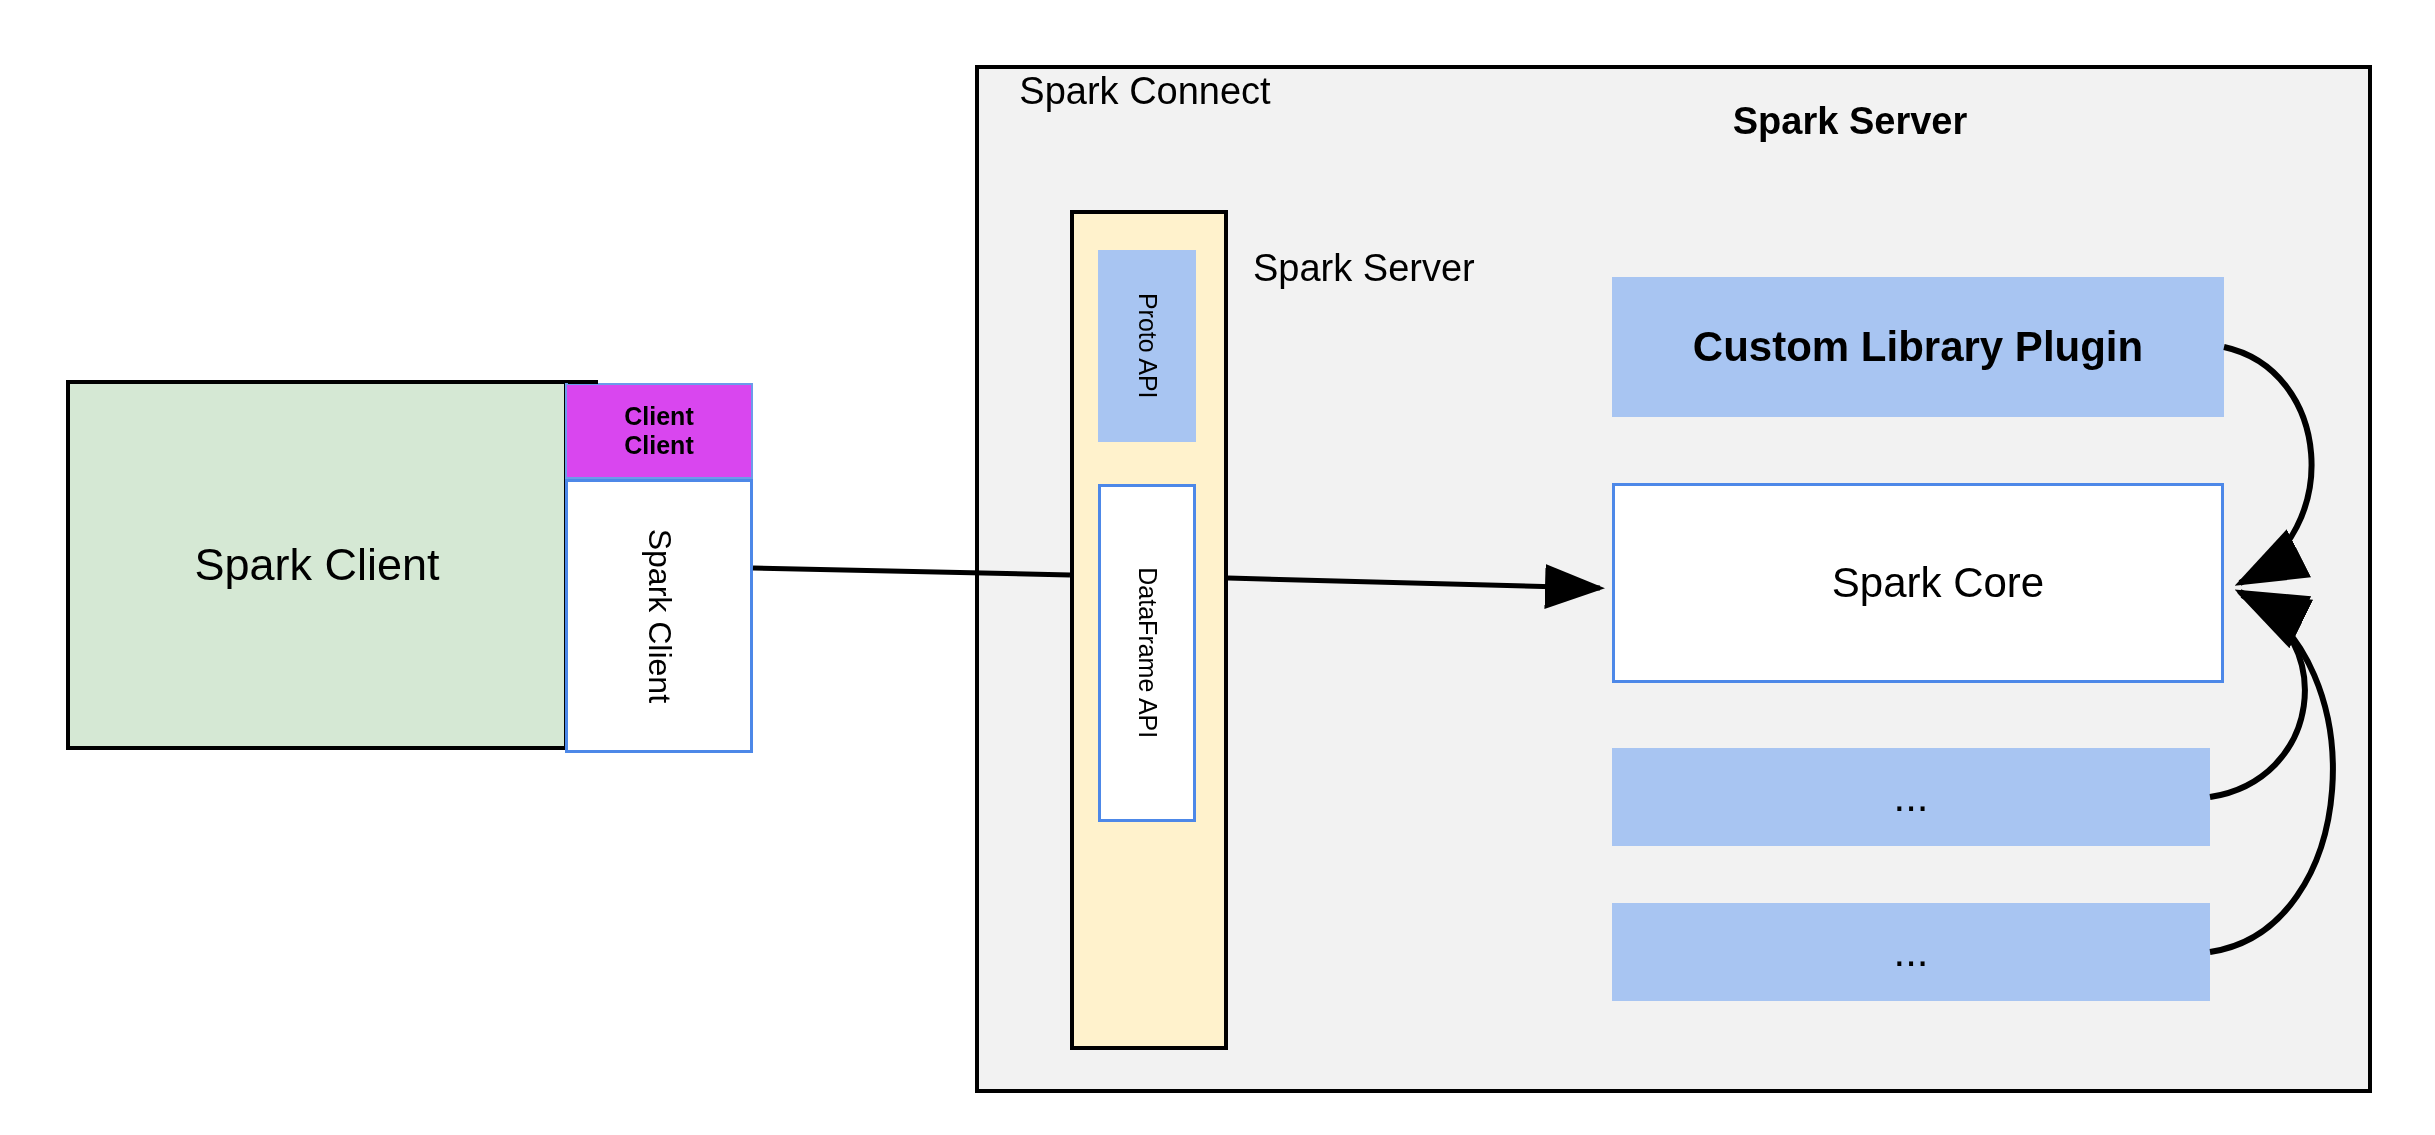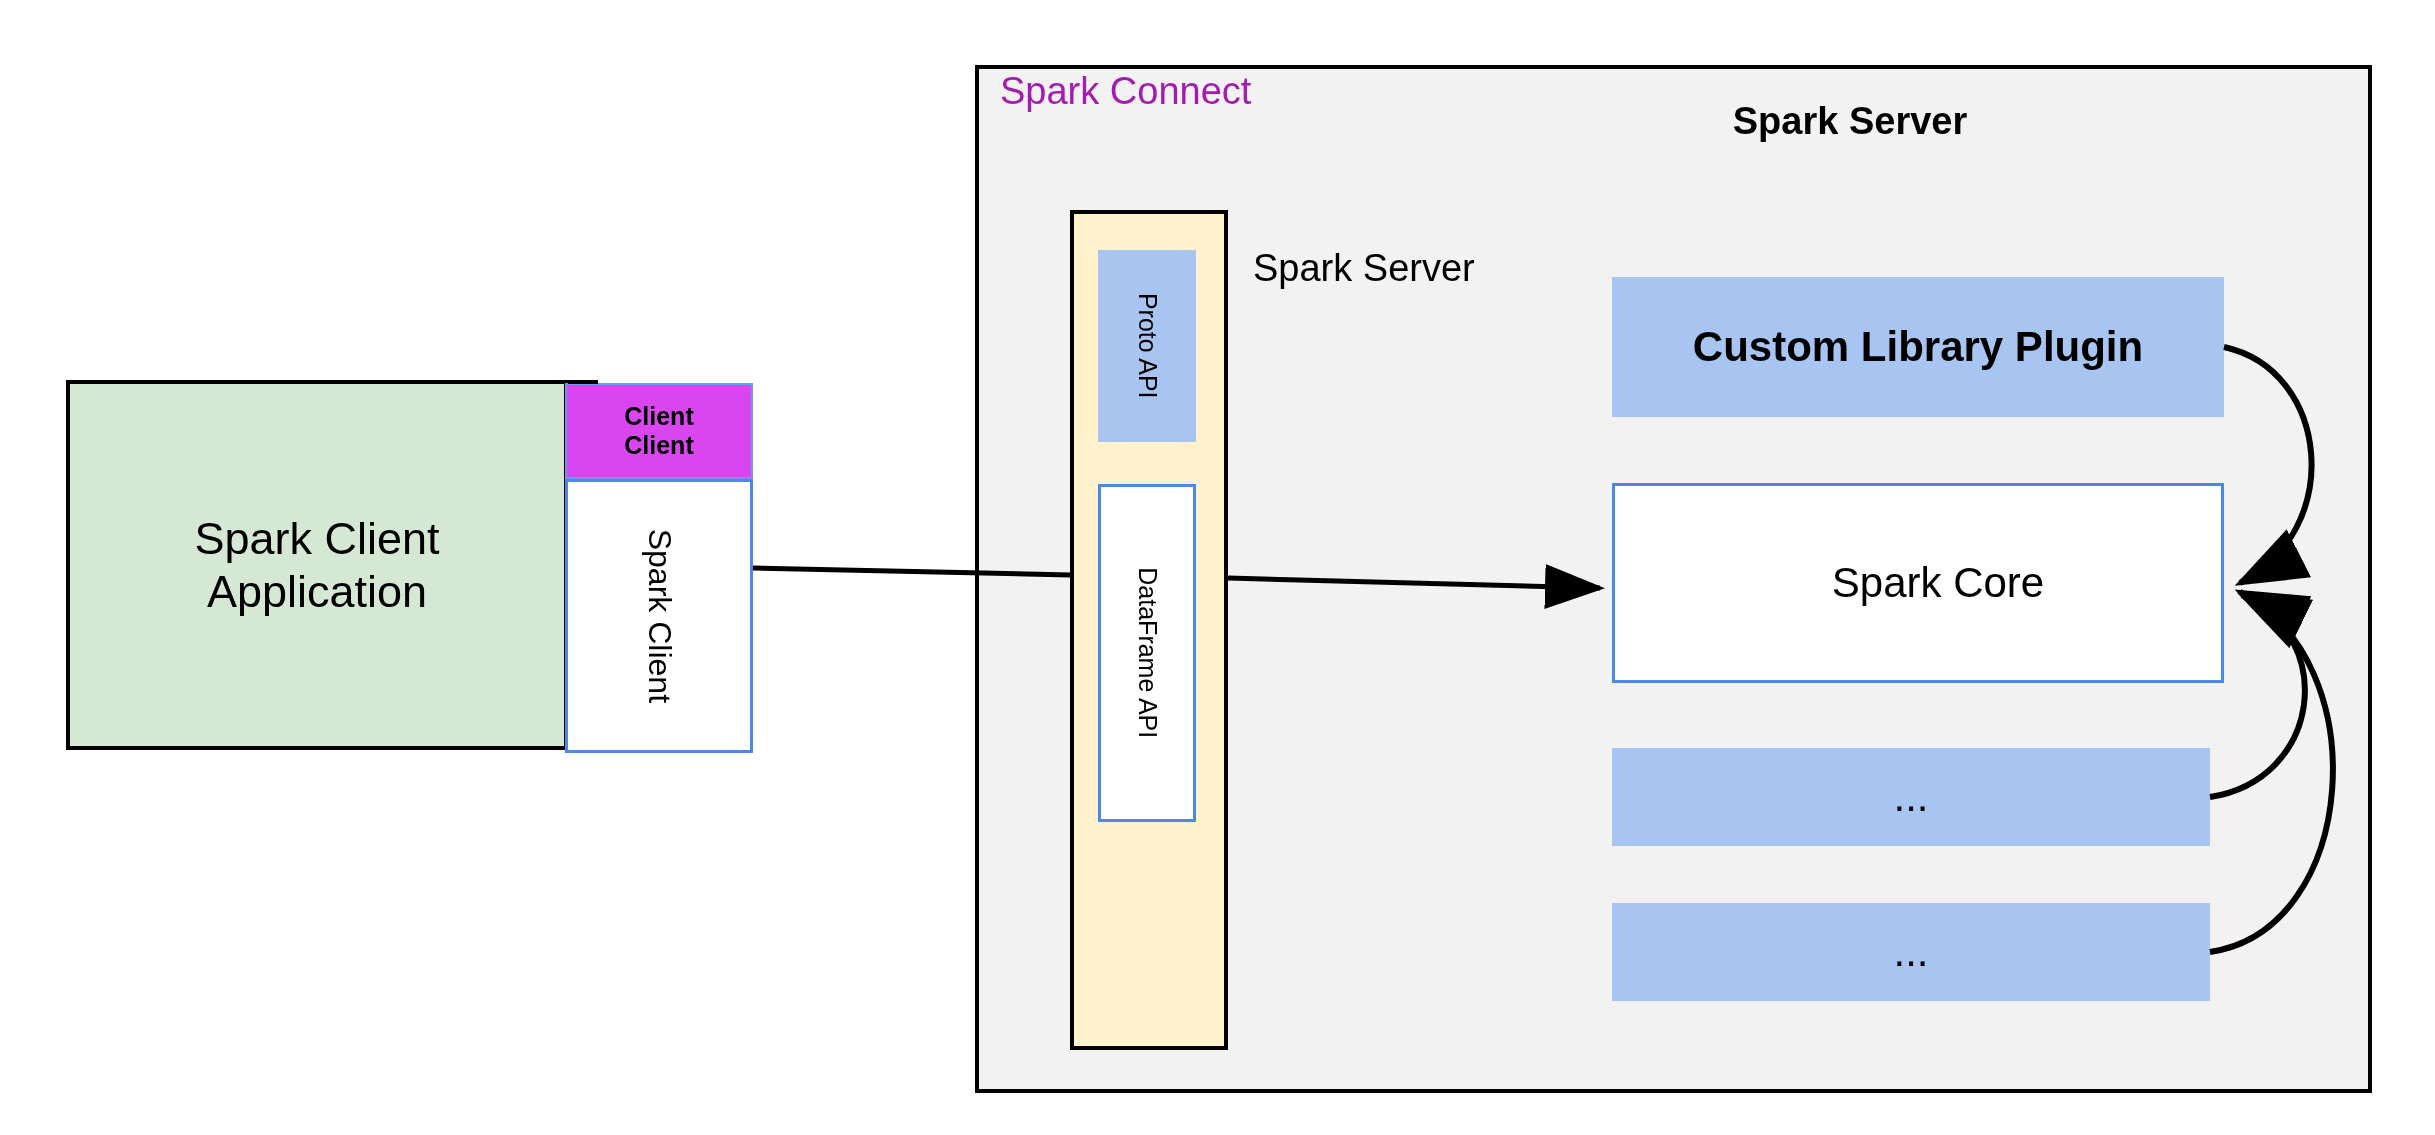--- a/index.html
+++ b/index.html
@@ -89,24 +89,24 @@
     border: 4px solid #000000;
     box-sizing: border-box;
     z-index: 1;
   }
 
   #label-spark-connect {
     position: absolute;
     left: 1000px;
     top: 68px;
     width: 290px;
-    text-align: left;
+    text-align: center;
     font-size: 38px;
     line-height: 1.22;
-    color: #a21caf;
+    color: #000000;
     z-index: 5;
   }
   #label-spark-server {
     position: absolute;
     left: 1650px;
     top: 100px;
     width: 400px;
     text-align: center;
     font-size: 38px;
     font-weight: bold;
@@ -213,21 +213,20 @@
 </head>
 <body>
 
 <div id="canvas">
 
   <div id="server-panel"></div>
 
   <div class="box" id="client-app">
     <div>
       <div>Spark Client</div>
-      <div>Application</div>
     </div>
   </div>
   <div id="client-app-toprule"></div>
 
   <div class="box" id="client-package">
     <div>
       <div>Client</div>
       <div>Client</div>
     </div>
   </div>

